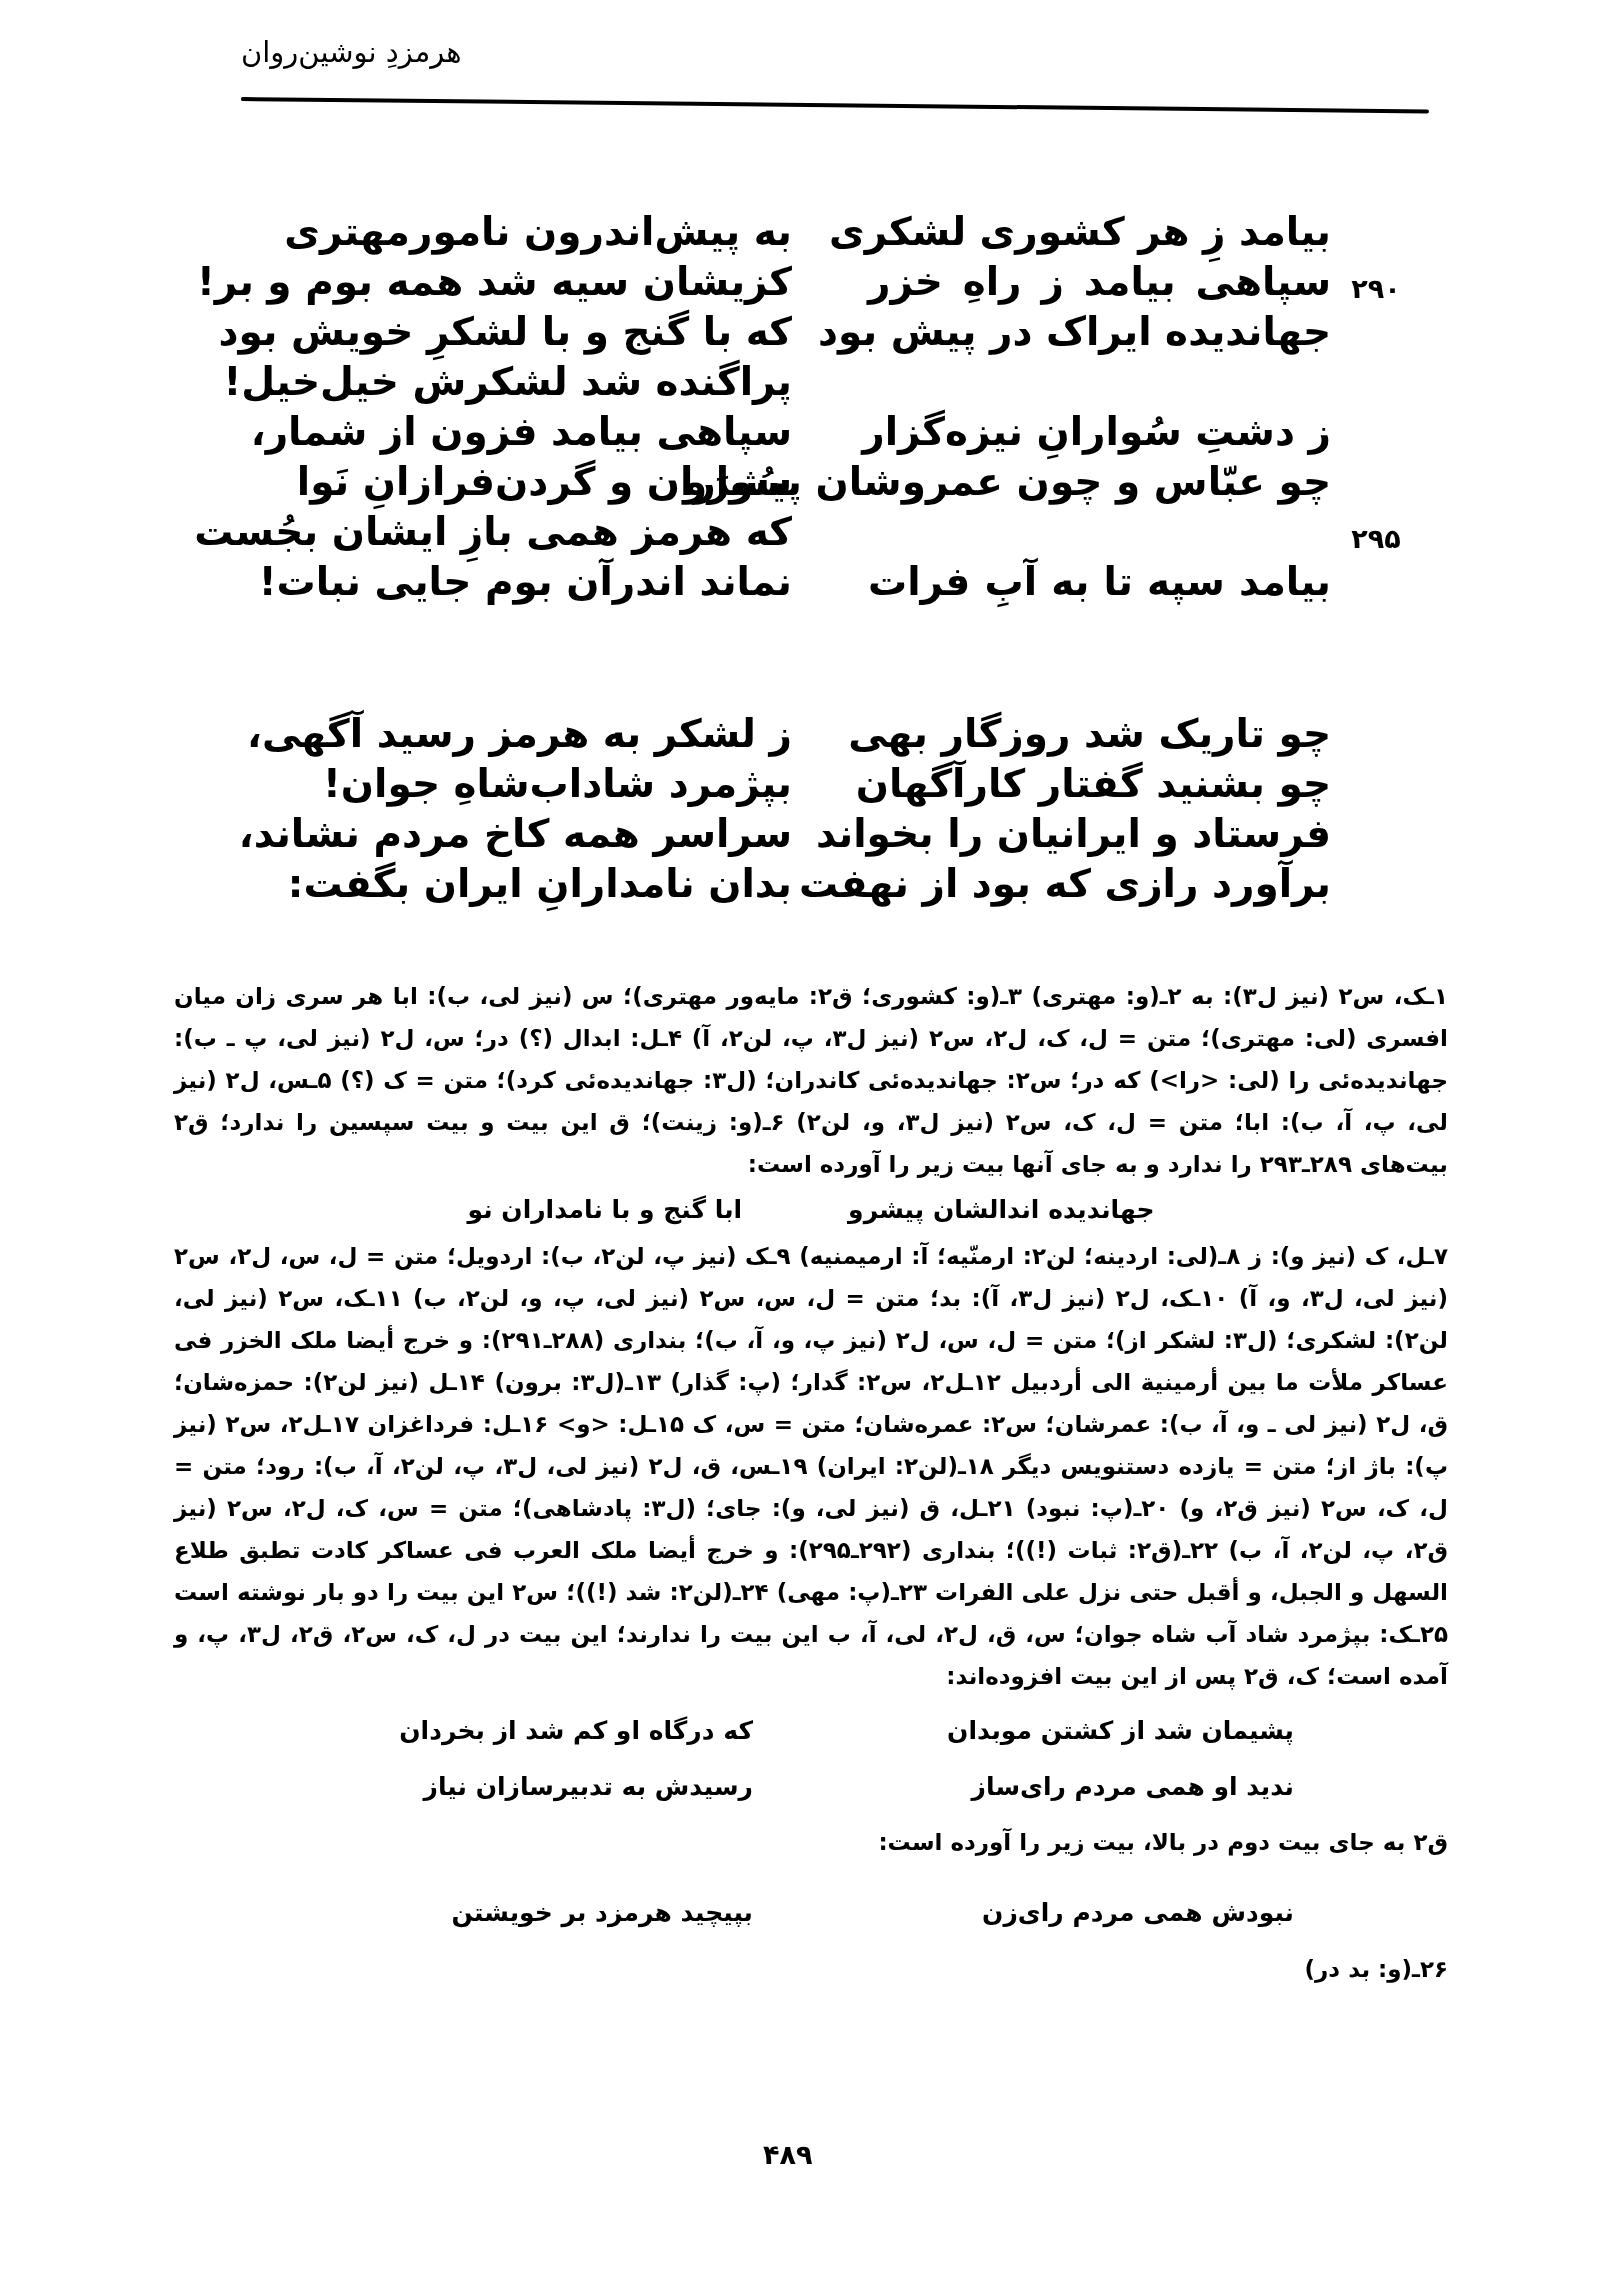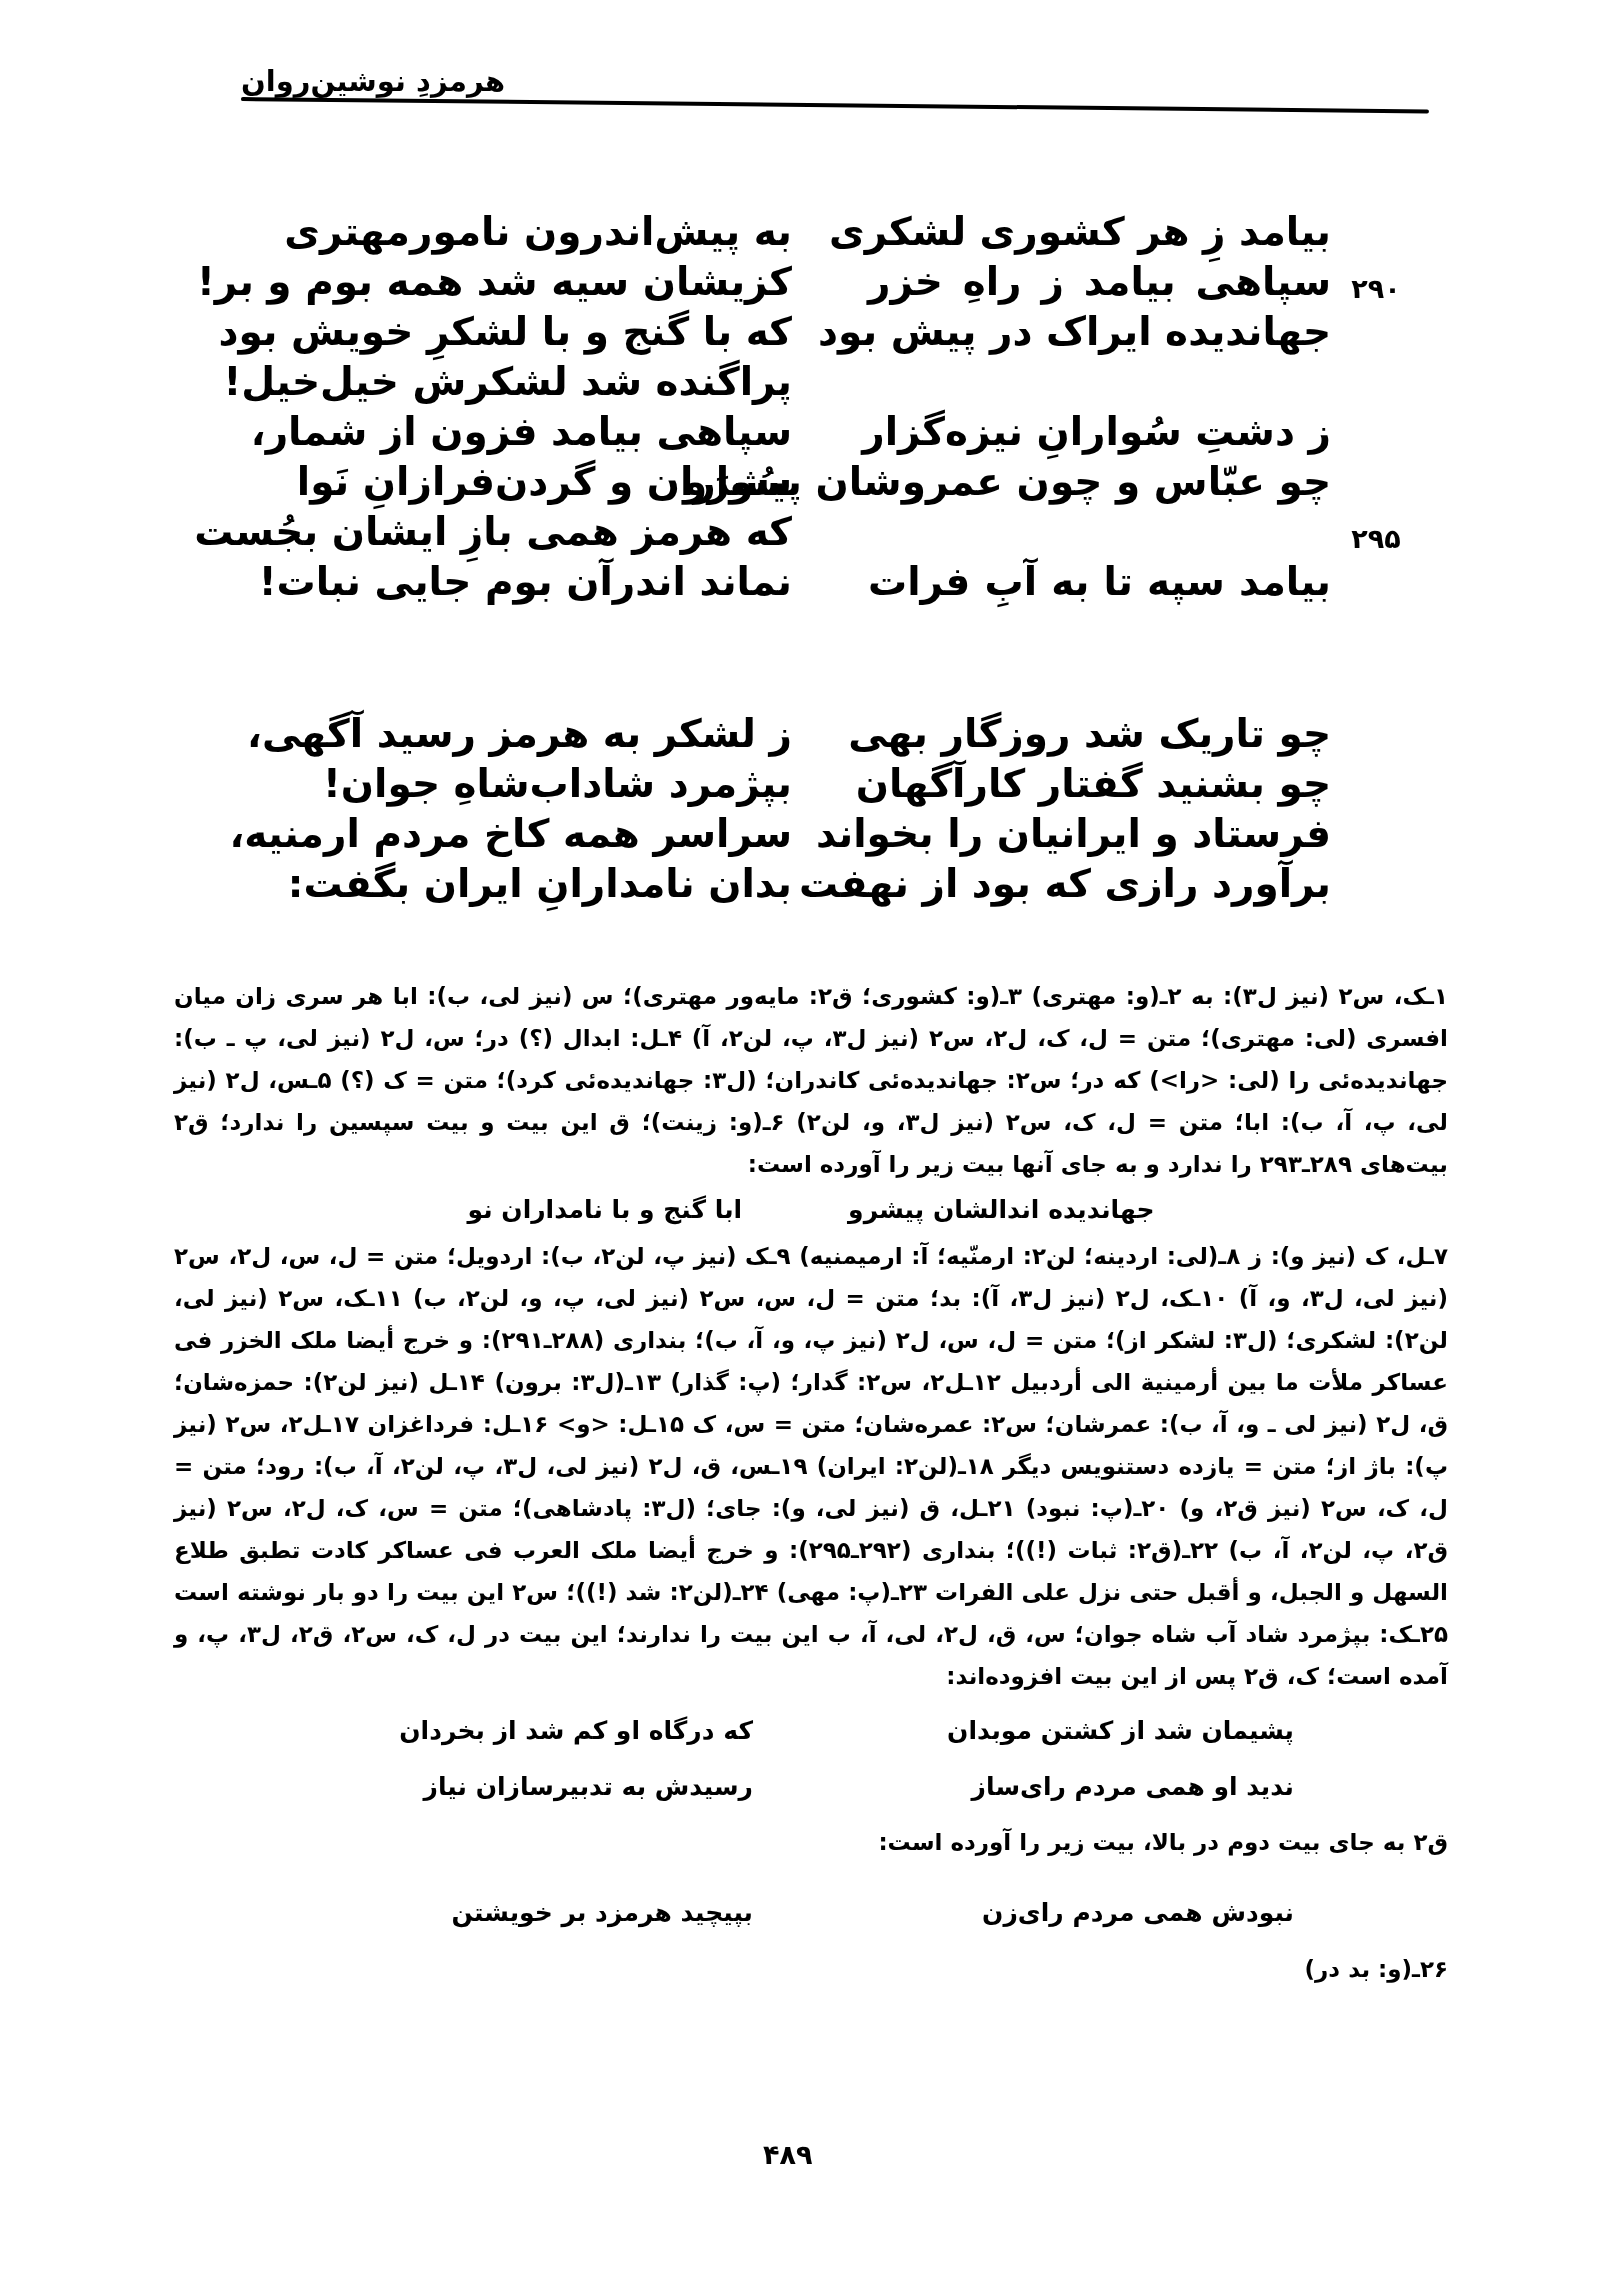--- a/index.html
+++ b/index.html
@@ -1,17 +1,17 @@
 <!DOCTYPE html>
 <html><head>
 <meta charset="utf-8">
 <style>
   html, body { margin: 0; padding: 0; background: #ffffff; }
   body { width: 1607px; height: 2292px; position: relative; overflow: hidden; color: #000; font-family: "DejaVu Sans", sans-serif; }
-  .page-header { position: absolute; left: 241px; top: 64px; font-size: 29px; font-weight: bold; direction: rtl; }
+  .page-header { position: absolute; left: 241px; top: 35px; font-size: 29px; font-weight: normal; direction: rtl; }
   .header-rule { position: absolute; left: 241px; top: 97px; width: 1188px; height: 3.9px; background: #000; border-radius: 1.9px; transform: rotate(0.6deg); transform-origin: left center; }
   .verses { position: absolute; left: 319px; width: 1091px; direction: rtl; }
   .verse { position: relative; height: 50px; }
   .hem { position: absolute; top: 0; font-size: 39px; font-weight: bold; white-space: nowrap; text-align: justify; text-align-last: justify; margin-top: 40px; }
   .hem-right { right: 79px; width: 463px; }
   .hem-left { right: 618px; width: 463px; }
   .vnum { position: absolute; right: 0; top: 3.9px; width: 68px; font-size: 27px; font-weight: bold; text-align: center; }
   .notes { position: absolute; left: 174px; width: 1274px; top: 975px; direction: rtl; font-size: 23px; font-weight: bold; line-height: 42px; text-align: justify; }
   .notes p { margin: 0; }
   .note-verse { display: flex; justify-content: center; gap: 106px; direction: rtl; font-size: 25px; margin: 3.9px 0; }
@@ -70,21 +70,21 @@
   <div class="verse">
       <span class="hem hem-right">چو تاریک شد روزگار بهی</span>
       <span class="hem hem-left">ز لشکر به هرمز رسید آگهی،</span>
     </div>
   <div class="verse">
       <span class="hem hem-right">چو بشنید گفتار کارآگهان</span>
       <span class="hem hem-left">بپژمرد شاداب‌شاهِ جوان!</span>
     </div>
   <div class="verse">
       <span class="hem hem-right">فرستاد و ایرانیان را بخواند</span>
-      <span class="hem hem-left">سراسر همه کاخ مردم ارمنیه،</span>
+      <span class="hem hem-left">سراسر همه کاخ مردم نشاند،</span>
     </div>
   <div class="verse">
       <span class="hem hem-right">برآورد رازی که بود از نهفت</span>
       <span class="hem hem-left">بدان نامدارانِ ایران بگفت:</span>
     </div>
 </div>
 
 <div class="notes">
   <p>۱ـک، س۲ (نیز ل۳): به ۲ـ(و: مهتری) ۳ـ(و: کشوری؛ ق۲: مایه‌ور مهتری)؛ س (نیز لی، ب): ابا هر سری زان میان افسری (لی: مهتری)؛ متن = ل، ک، ل۲، س۲ (نیز ل۳، پ، لن۲، آ) ۴ـل: ابدال (؟) در؛ س، ل۲ (نیز لی، پ ـ ب): جهاندیده‌ئی را (لی: &lt;را&gt;) که در؛ س۲: جهاندیده‌ئی کاندران؛ (ل۳: جهاندیده‌ئی کرد)؛ متن = ک (؟) ۵ـس، ل۲ (نیز لی، پ، آ، ب): ابا؛ متن = ل، ک، س۲ (نیز ل۳، و، لن۲) ۶ـ(و: زینت)؛ ق این بیت و بیت سپسین را ندارد؛ ق۲ بیت‌های ۲۸۹ـ۲۹۳ را ندارد و به جای آنها بیت زیر را آورده است:</p>
   <div class="note-verse">

